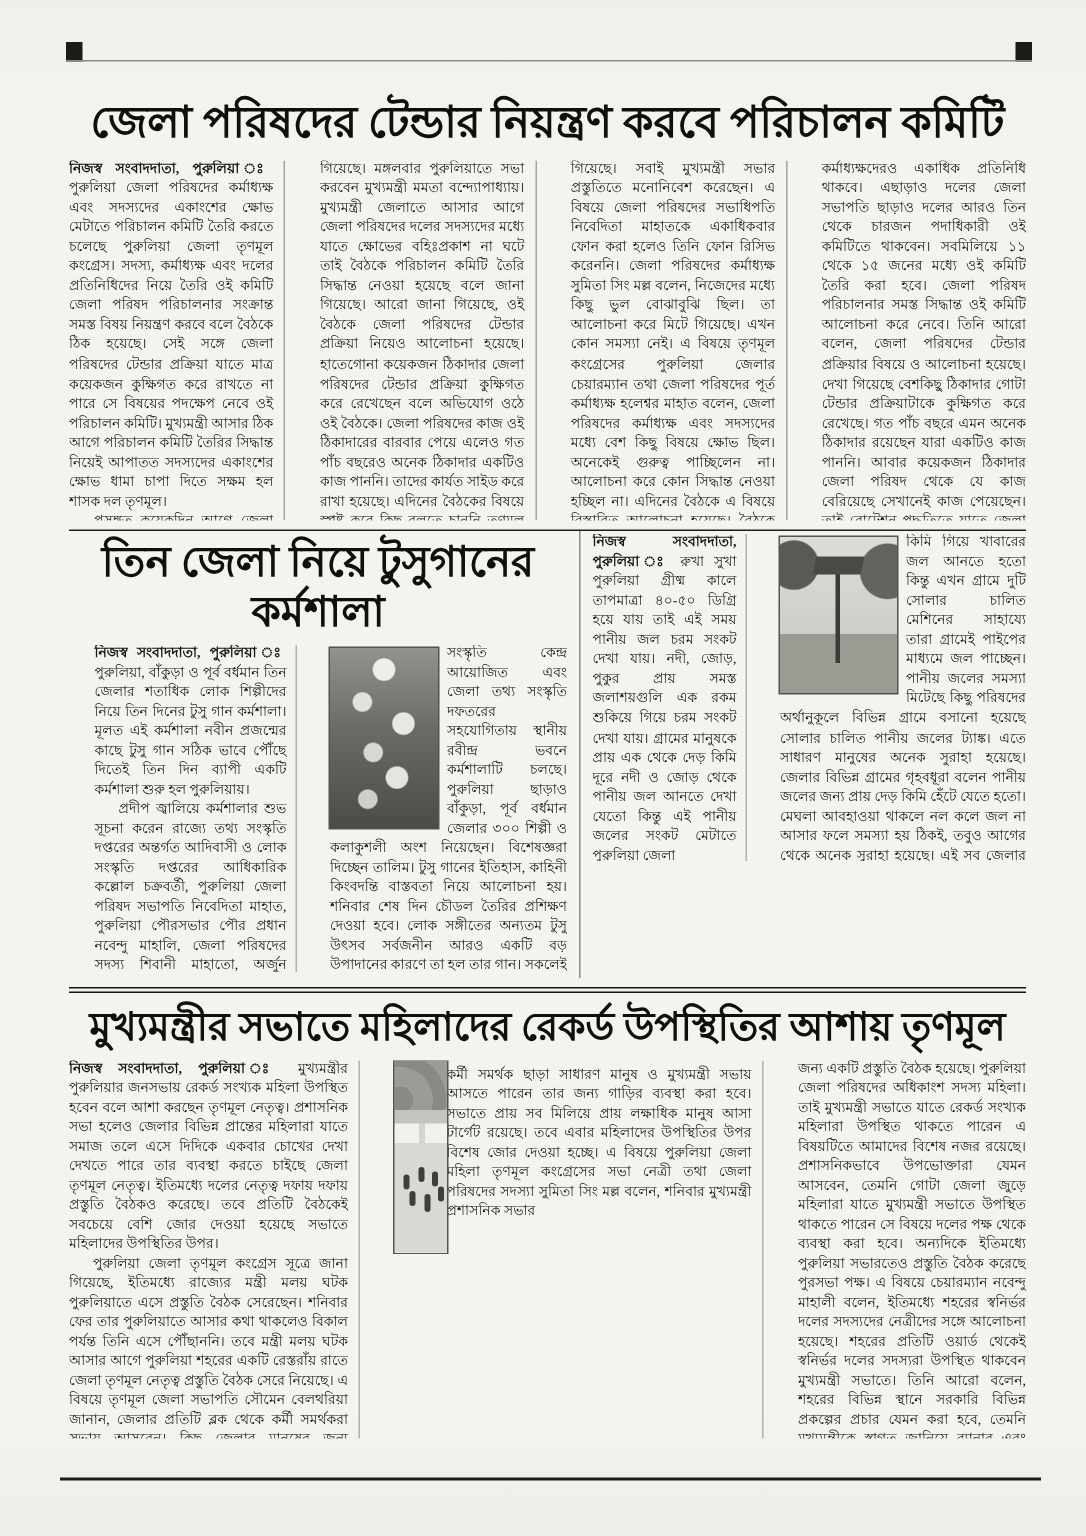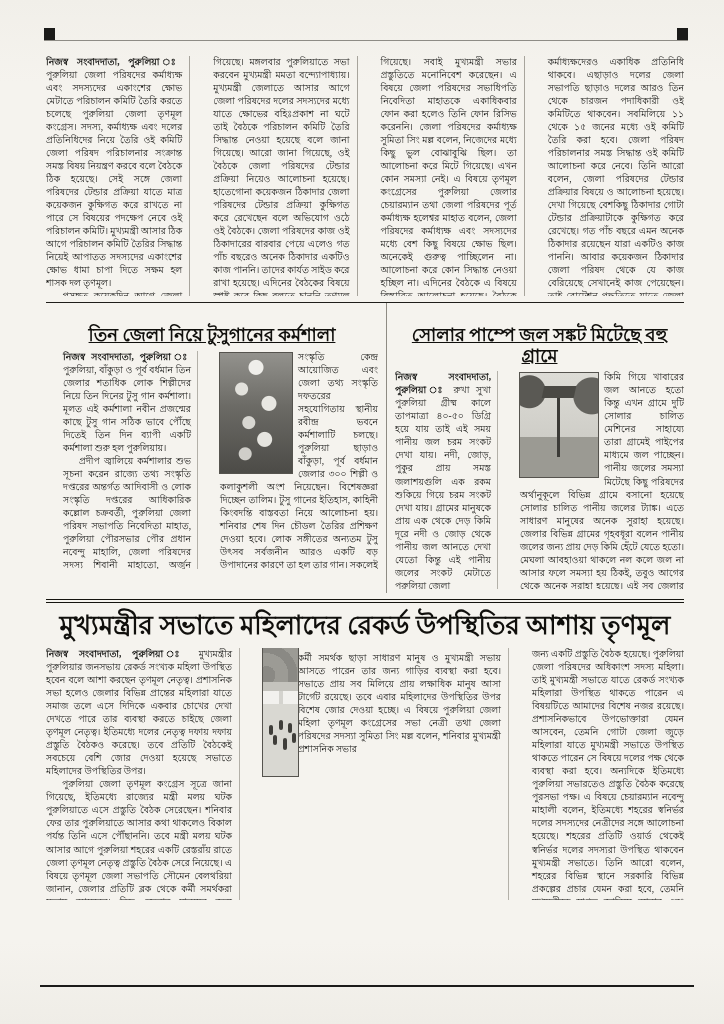--- a/index.html
+++ b/index.html
@@ -18,21 +18,21 @@
   .bottom-rule{position:absolute;top:985px;left:40px;right:30px;border-top:2.5px solid #1b1b19;}
 
   .content{position:absolute;left:46px;right:40px;top:56px;}
 
   
   .folio{display:flex;justify-content:space-between;align-items:flex-end;
     font-size:11px;font-weight:bold;padding-bottom:4px;border-bottom:2.5px solid #15140f;}
   
   .hl{font-weight:bold;text-align:center;letter-spacing:0;line-height:1.15;color:#100f0c;}
   .hl.main{font-size:29px;margin:10px 0 8px;}
-  .hl.mid{font-size:18px;margin:20px 0 5px;text-decoration:underline;}
+  .hl.mid{font-size:28px;margin:4px 0 5px;}
   .hl.bottom{font-size:26px;margin:6px 0 7px;}
 
   
   .copy{font-size:9.3px;line-height:1.4;text-align:justify;overflow:hidden;gap:16px;}
   .byl{font-weight:bold;}
   .para{margin:0;}
   .para + .para{text-indent:16px;}
 
   
   .cols4{display:flex;height:240px;}
@@ -95,20 +95,21 @@
 
 <div class="page">
   <div class="reg left"></div>
   <div class="reg right"></div>
   <div class="top-rule"></div>
 
   <div class="content">
 
 
     <div>
+      <div class="hl main">জেলা পরিষদের টেন্ডার নিয়ন্ত্রণ করবে পরিচালন কমিটি</div>
       <div class="cols4 copy">
         <div class="c">
           <p class="para"><span class="byl">নিজস্ব সংবাদদাতা, পুরুলিয়া ঃ</span>
             <span>পুরুলিয়া জেলা পরিষদের কর্মাধ্যক্ষ এবং সদস্যদের একাংশের ক্ষোভ মেটাতে পরিচালন কমিটি তৈরি করতে চলেছে পুরুলিয়া জেলা তৃণমূল কংগ্রেস। সদস্য, কর্মাধ্যক্ষ এবং দলের প্রতিনিধিদের নিয়ে তৈরি ওই কমিটি জেলা পরিষদ পরিচালনার সংক্রান্ত সমস্ত বিষয় নিয়ন্ত্রণ করবে বলে বৈঠকে ঠিক হয়েছে। সেই সঙ্গে জেলা পরিষদের টেন্ডার প্রক্রিয়া যাতে মাত্র কয়েকজন কুক্ষিগত করে রাখতে না পারে সে বিষয়ের পদক্ষেপ নেবে ওই পরিচালন কমিটি। মুখ্যমন্ত্রী আসার ঠিক আগে পরিচালন কমিটি তৈরির সিদ্ধান্ত নিয়েই আপাতত সদস্যদের একাংশের ক্ষোভ ধামা চাপা দিতে সক্ষম হল শাসক দল তৃণমূল।</span></p>
           <p class="para">প্রসঙ্গত কয়েকদিন আগে জেলা পরিষদের অর্থ স্থায়ী সমিতির বৈঠকে অধিকাংশ কর্মাধ্যক্ষ উপস্থিত ছিলেন না। সভাধিপতি সহ জেলা পরিষদ পরিচালন ব্যবস্থা নিয়ে তাদের ক্ষোভের যে নেই তারা অনুপস্থিত ছিলেন বলে দলীয় সূত্রে জানা</p>
         </div>
         <div class="c">
           <p class="para">গিয়েছে। মঙ্গলবার পুরুলিয়াতে সভা করবেন মুখ্যমন্ত্রী মমতা বন্দ্যোপাধ্যায়। মুখ্যমন্ত্রী জেলাতে আসার আগে জেলা পরিষদের দলের সদস্যদের মধ্যে যাতে ক্ষোভের বহিঃপ্রকাশ না ঘটে তাই বৈঠকে পরিচালন কমিটি তৈরি সিদ্ধান্ত নেওয়া হয়েছে বলে জানা গিয়েছে। আরো জানা গিয়েছে, ওই বৈঠকে জেলা পরিষদের টেন্ডার প্রক্রিয়া নিয়েও আলোচনা হয়েছে। হাতেগোনা কয়েকজন ঠিকাদার জেলা পরিষদের টেন্ডার প্রক্রিয়া কুক্ষিগত করে রেখেছেন বলে অভিযোগ ওঠে ওই বৈঠকে। জেলা পরিষদের কাজ ওই ঠিকাদারের বারবার পেয়ে এলেও গত পাঁচ বছরেও অনেক ঠিকাদার একটিও কাজ পাননি। তাদের কার্যত সাইড করে রাখা হয়েছে। এদিনের বৈঠকের বিষয়ে স্পষ্ট করে কিছু বলতে চাননি তৃণমূল কংগ্রেসের পুরুলিয়া জেলা সভাপতি সৌমেন বেলথরিয়া। তিনি বলেন, জেলা পরিষদের সদস্যদের মধ্যে কয়েকজনের কিছু বিষয়ে অভিযোগ ছিল। ক্ষোভও ছিল। তবে আলোচনা করে সব মিটে</p>
         </div>
         <div class="c">
@@ -131,21 +132,20 @@
           </div>
           <div class="cwrap">
             <div class="ph photo-tusu"></div>
             <span>সংস্কৃতি কেন্দ্র আয়োজিত এবং জেলা তথ্য সংস্কৃতি দফতরের সহযোগিতায় স্থানীয় রবীন্দ্র ভবনে কর্মশালাটি চলছে। পুরুলিয়া ছাড়াও বাঁকুড়া, পূর্ব বর্ধমান জেলার ৩০০ শিল্পী ও কলাকুশলী অংশ নিয়েছেন। বিশেষজ্ঞরা দিচ্ছেন তালিম। টুসু গানের ইতিহাস, কাহিনী কিংবদন্তি বাস্তবতা নিয়ে আলোচনা হয়। শনিবার শেষ দিন চৌডল তৈরির প্রশিক্ষণ দেওয়া হবে। লোক</span>
             <span>সঙ্গীতের অন্যতম টুসু উৎসব সর্বজনীন আরও একটি বড় উপাদানের কারণে তা হল তার গান। সকলেই এই গানকে ‘টুসুগান’ বলে জানে। টুসু গানের মধ্যে নেই সুরের কেরামতি, নেই তালের মারপ্যাঁচ, নেই গুরুগম্ভীর কসরত দেখানোর কোন সুযোগ। তা সত্ত্বেও টুসু গানের প্রভাবে দীর্ঘ এক মাস ধরে আচ্ছন্ন হয়ে যায় তামাম রাঢ় বাংলা।</span>
           </div>
         </div>
       </div>
 
       <div class="art-right">
-        <div class="hl mid">সোলার পাম্পে জল সঙ্কট মিটেছে বহু গ্রামে</div>
         <div class="body copy">
           <div class="cnarrow">
             <p class="para"><span class="byl">নিজস্ব সংবাদদাতা, পুরুলিয়া ঃ</span>
               <span>রুখা সুখা পুরুলিয়া গ্রীষ্ম কালে তাপমাত্রা ৪০-৫০ ডিগ্রি হয়ে যায় তাই এই সময় পানীয় জল চরম সংকট দেখা যায়। নদী, জোড়, পুকুর প্রায় সমস্ত জলাশয়গুলি এক রকম শুকিয়ে গিয়ে চরম সংকট দেখা যায়। গ্রামের মানুষকে প্রায় এক থেকে দেড় কিমি দূরে নদী ও জোড় থেকে পানীয় জল আনতে দেখা যেতো কিন্তু এই পানীয় জলের সংকট মেটাতে পুরুলিয়া জেলা</span></p>
           </div>
           <div class="cwrap">
             <div class="ph photo-solar">
               <div class="pole"></div>
               <div class="panel"></div>
             </div>

